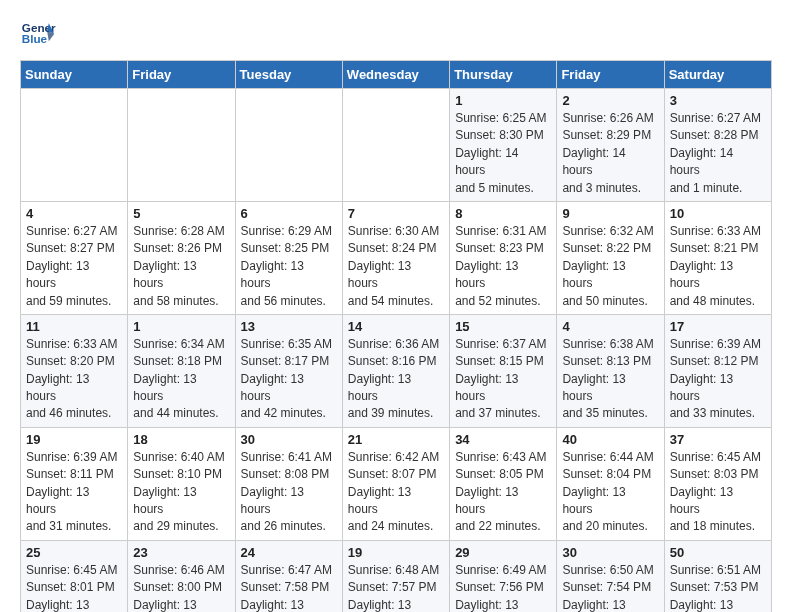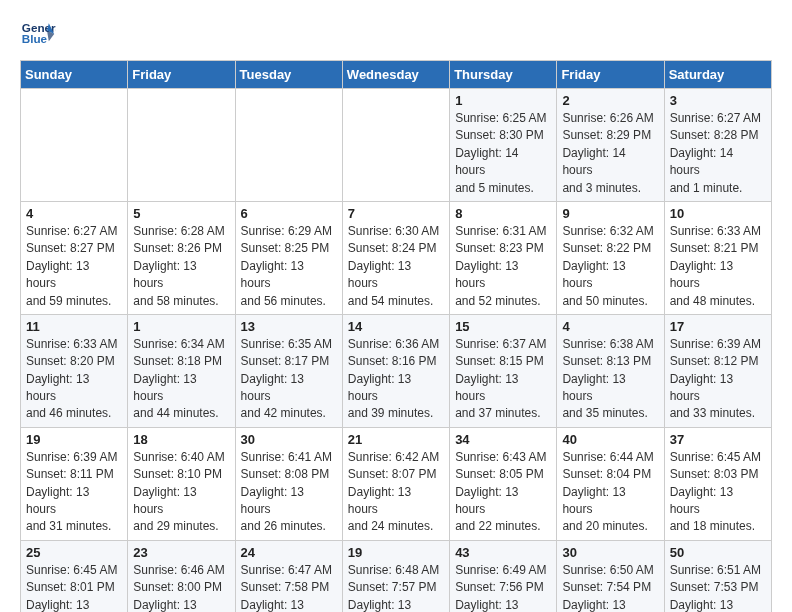--- a/index.html
+++ b/index.html
@@ -229,21 +229,21 @@
         </td>
         <td>
           <span class="day-number">24</span>
           <div class="day-info">Sunrise: 6:47 AM<br>Sunset: 7:58 PM<br>Daylight: 13 hours<br>and 11 minutes.</div>
         </td>
         <td>
           <span class="day-number">19</span>
           <div class="day-info">Sunrise: 6:48 AM<br>Sunset: 7:57 PM<br>Daylight: 13 hours<br>and 9 minutes.</div>
         </td>
         <td>
-          <span class="day-number">43</span>
+          <span class="day-number">29</span>
           <div class="day-info">Sunrise: 6:49 AM<br>Sunset: 7:56 PM<br>Daylight: 13 hours<br>and 6 minutes.</div>
         </td>
         <td>
           <span class="day-number">30</span>
           <div class="day-info">Sunrise: 6:50 AM<br>Sunset: 7:54 PM<br>Daylight: 13 hours<br>and 4 minutes.</div>
         </td>
         <td>
           <span class="day-number">50</span>
           <div class="day-info">Sunrise: 6:51 AM<br>Sunset: 7:53 PM<br>Daylight: 13 hours<br>and 2 minutes.</div>
         </td>

